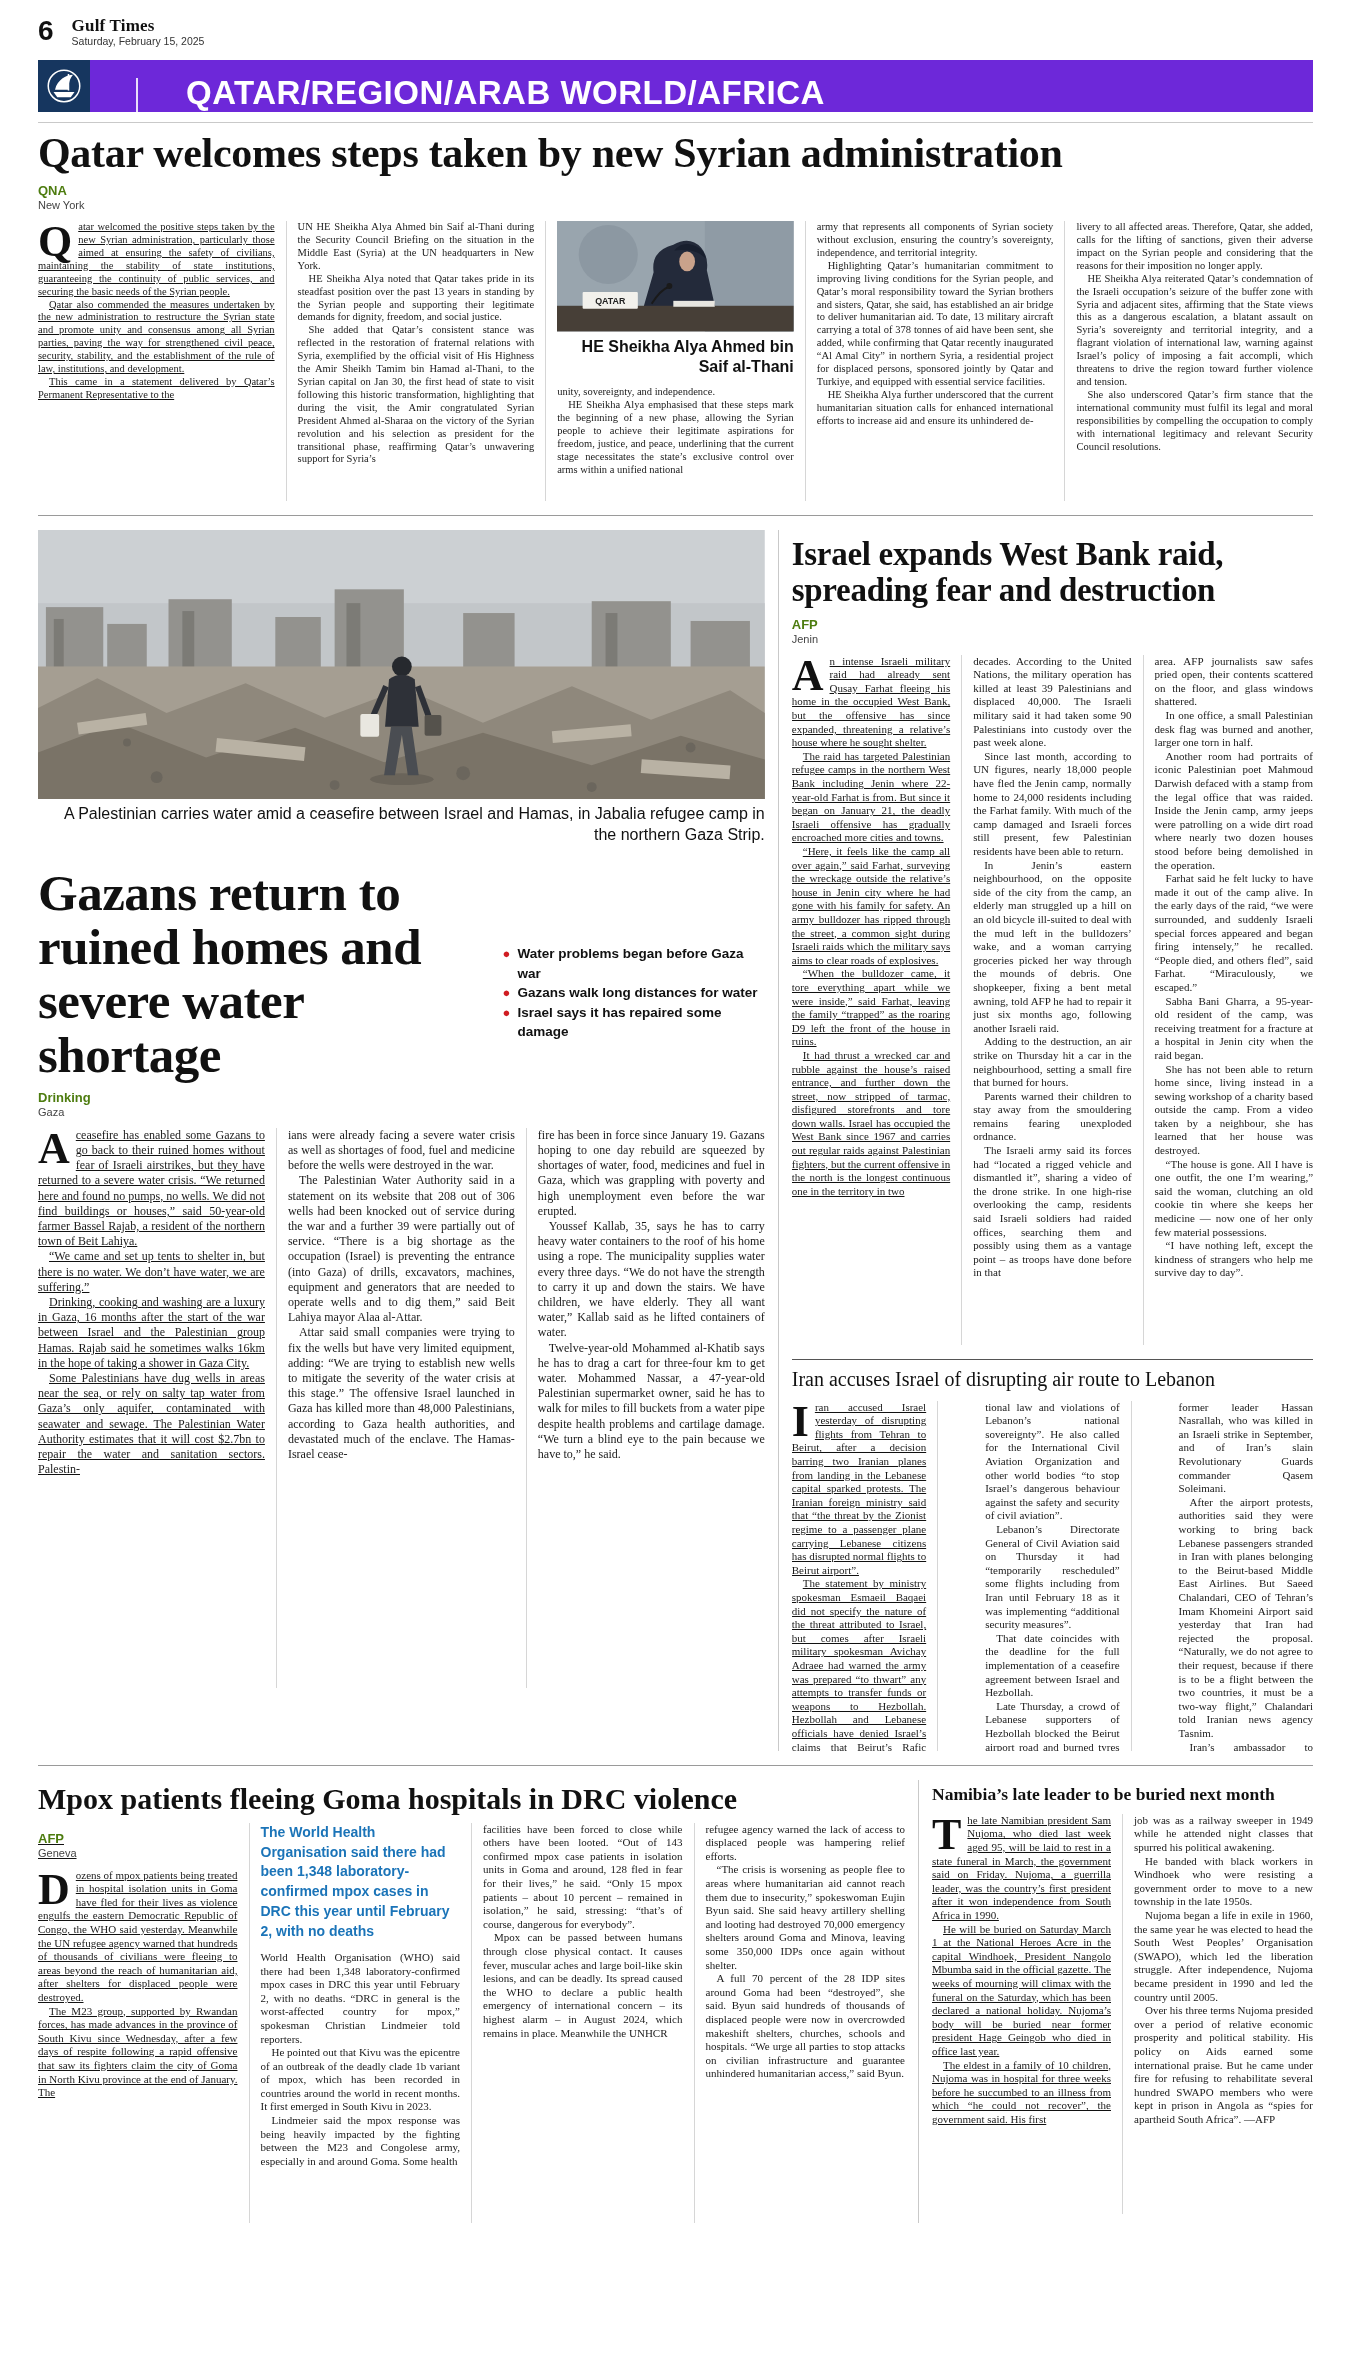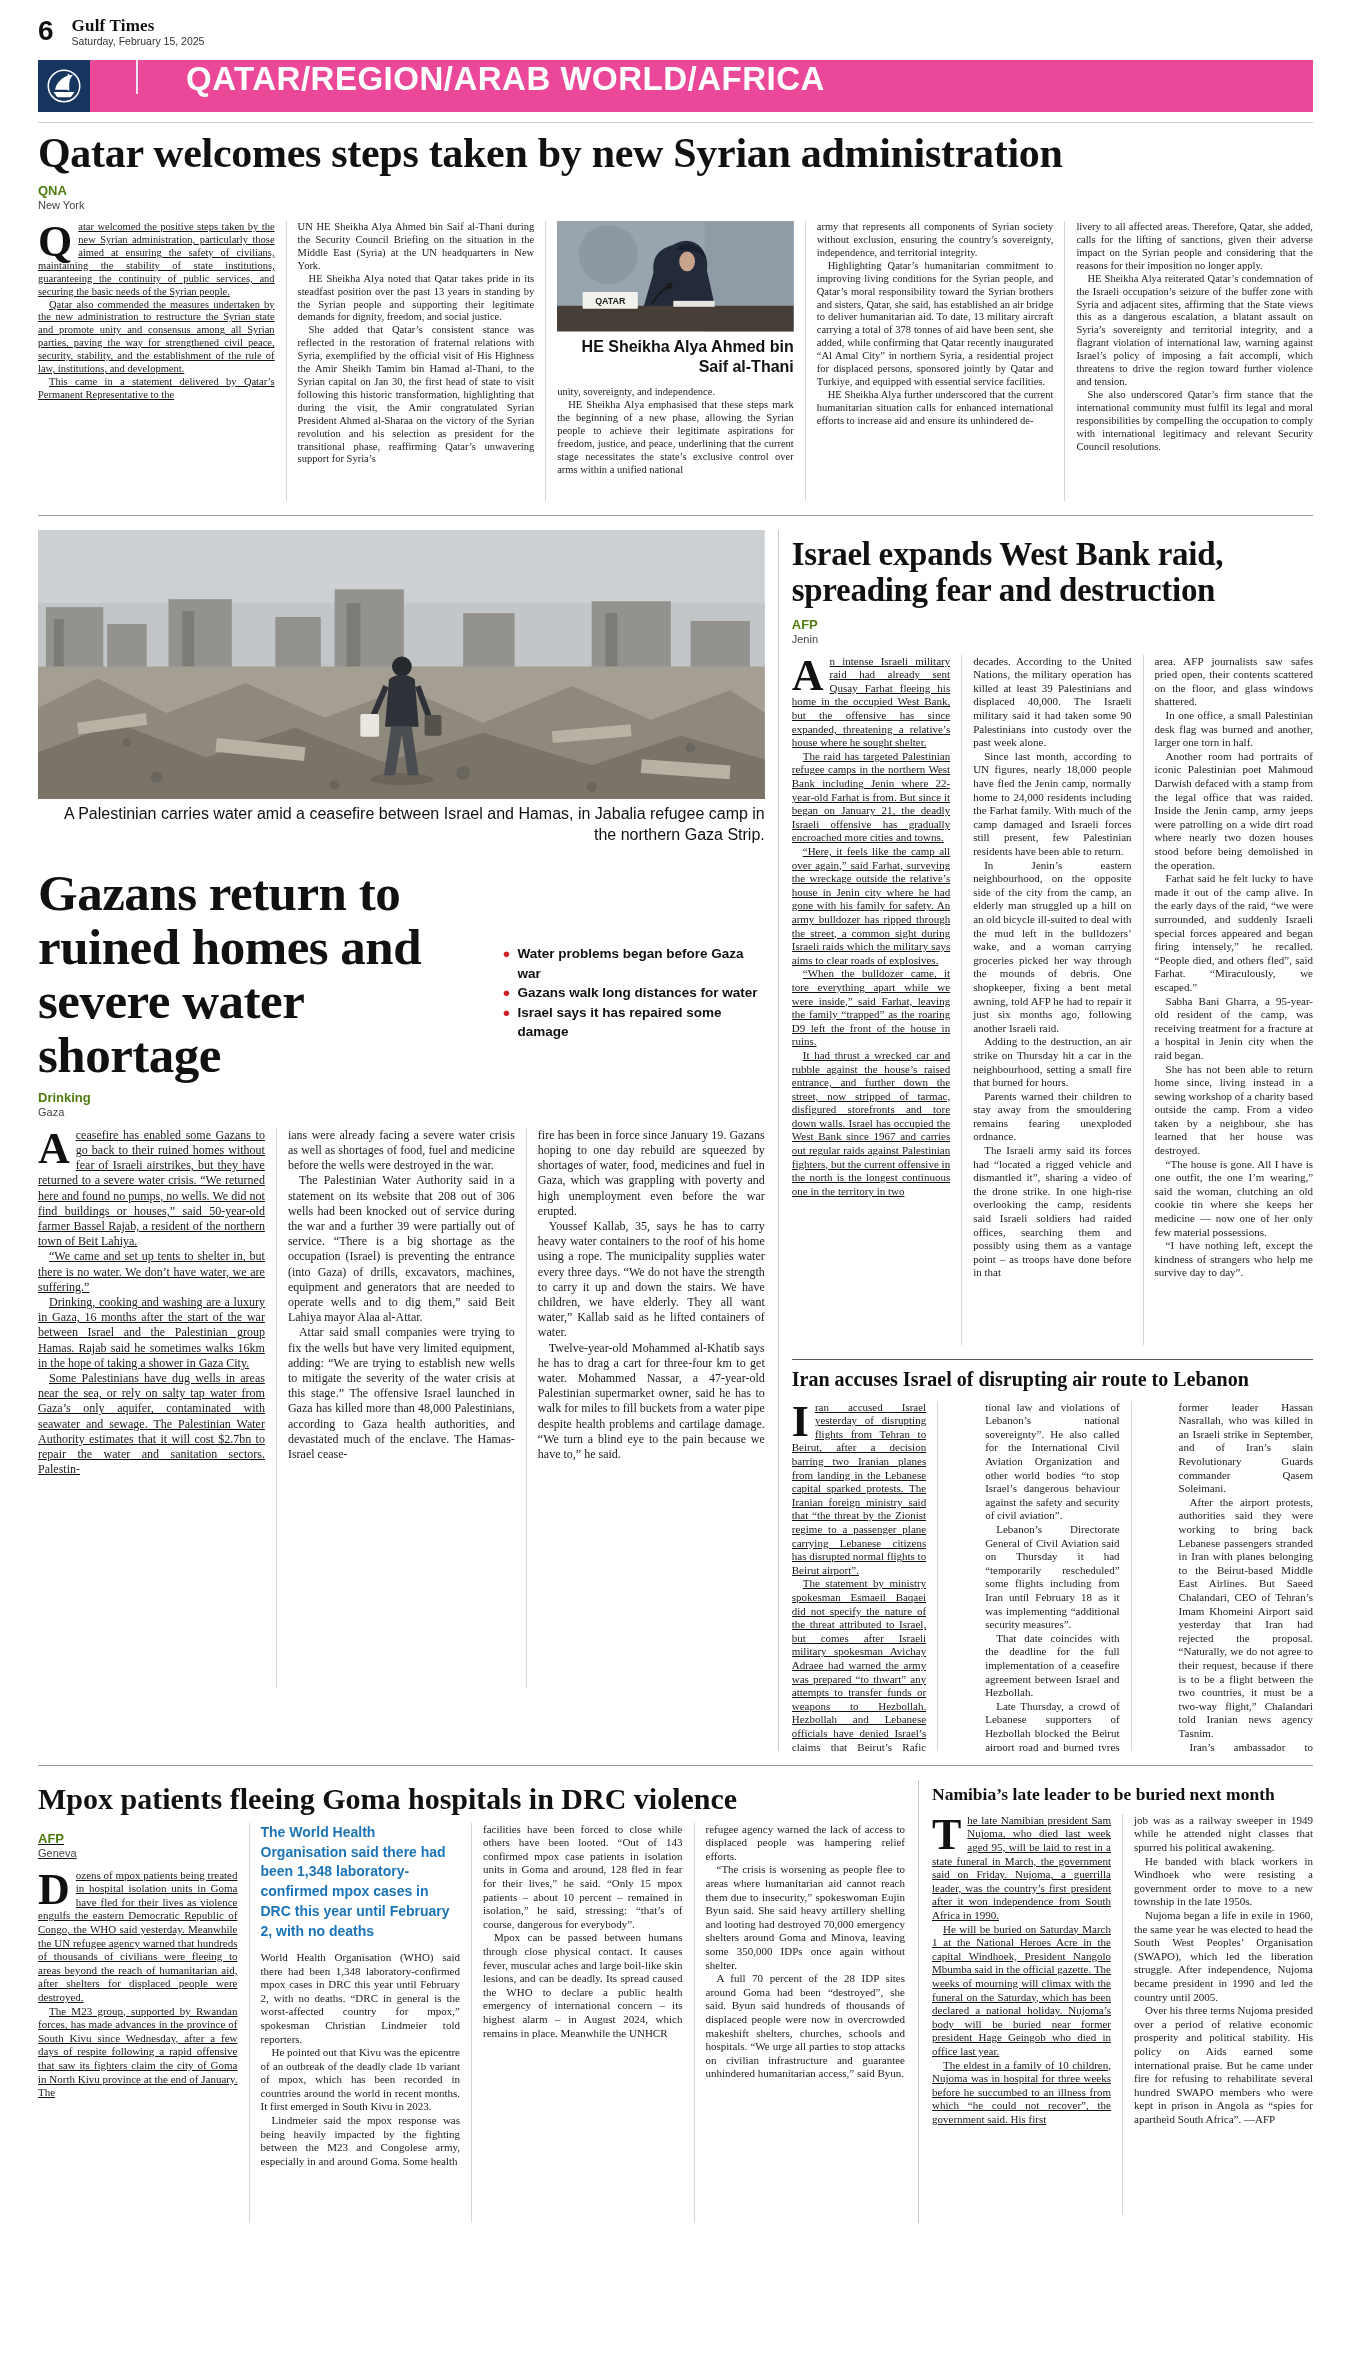--- a/index.html
+++ b/index.html
@@ -7,21 +7,21 @@
   .page {
     width: 1351px; height: 2365px; margin: 0 auto; background: #ffffff;
     padding: 16px 38px 24px; overflow: hidden; position: relative;
     font-family: "Liberation Serif", serif; color: #111;
   }
   
   .masthead-row { display: flex; align-items: flex-start; gap: 18px; height: 44px; }
   .page-number { font-family: "Liberation Sans", sans-serif; font-weight: bold; font-size: 28px; line-height: 30px; }
   .masthead-title { font-weight: bold; font-size: 17px; line-height: 19px; letter-spacing: .2px; }
   .masthead-date { font-family: "Liberation Sans", sans-serif; font-size: 10.5px; color: #333; }
-  .section-banner { display: flex; align-items: flex-start; height: 52px; background: #ec4899; gap: 32px; }
+  .section-banner { display: flex; align-items: flex-end; height: 52px; background: #6d28d9; gap: 32px; }
   .logo-box { width: 52px; height: 52px; background: #16365f; display: flex; align-items: center; justify-content: center; flex: 0 0 auto; }
   .logo-box svg { width: 36px; height: 36px; }
   .banner-sep { width: 2px; height: 34px; background: rgba(255,255,255,.85); margin: 0 16px 0 14px; }
   .banner-title { color: #fff; font-family: "Liberation Sans", sans-serif; font-weight: bold; font-size: 33px; letter-spacing: .5px; white-space: nowrap; }
   
   .rule { border: none; border-top: 1px solid #9a9a9a; margin: 14px 0; }
   .byline { font-family: "Liberation Sans", sans-serif; margin: 8px 0 10px; }
   .byline .agency { display: block; font-weight: bold; font-size: 13px; color: #4d7c0f; }
   .byline .place  { display: block; font-size: 11px; color: #444; margin-top: 1px; }
   .cols { display: flex; align-items: stretch; }
@@ -55,21 +55,21 @@
   .bullets li { display: flex; gap: 7px; font-family: "Liberation Sans", sans-serif; font-weight: bold; font-size: 13.5px; line-height: 1.45; color: #111; }
   .bullets .dot { color: #d01c22; font-size: 13px; line-height: 1.5; }
   .gaza .cols { }
   .gaza .col { height: 560px; }
   .gaza .body p { font-size: 12px; line-height: 15.2px; }
   .right-block { flex: 1; display: flex; flex-direction: column; }
   .westbank h2 { font-size: 33px; line-height: 1.1; font-weight: bold; letter-spacing: -.3px; margin-top: 6px; }
   .westbank .col { height: 690px; }
   .westbank .body p, .iran .body p { font-size: 11px; line-height: 13.6px; }
   .iran { border-top: 1px solid #555; margin-top: 14px; padding-top: 8px; }
-  .iran h3 { font-size: 20px; line-height: 1.15; font-weight: bold; margin-bottom: 10px; }
+  .iran h3 { font-size: 20px; line-height: 1.15; font-weight: normal; margin-bottom: 10px; }
   .iran .col { height: 350px; padding-left: 47px; }
   
   .bottom-row { display: flex; }
   .mpox { flex: 0 0 68%; }
   .mpox h2 { font-size: 30px; line-height: 1.1; font-weight: bold; margin: 2px 0 8px; }
   .mpox .col, .namibia .col { height: 400px; }
   .mpox .body p, .namibia .body p { font-size: 11px; line-height: 13.6px; }
   .blue-subhead { font-family: "Liberation Sans", sans-serif; font-weight: bold; font-size: 14px; line-height: 1.42; color: #1b74b8; padding-bottom: 9px; }
   .namibia { flex: 1; }
   .namibia h3 { font-size: 17.5px; line-height: 1.15; font-weight: bold; margin: 4px 0 10px; }

